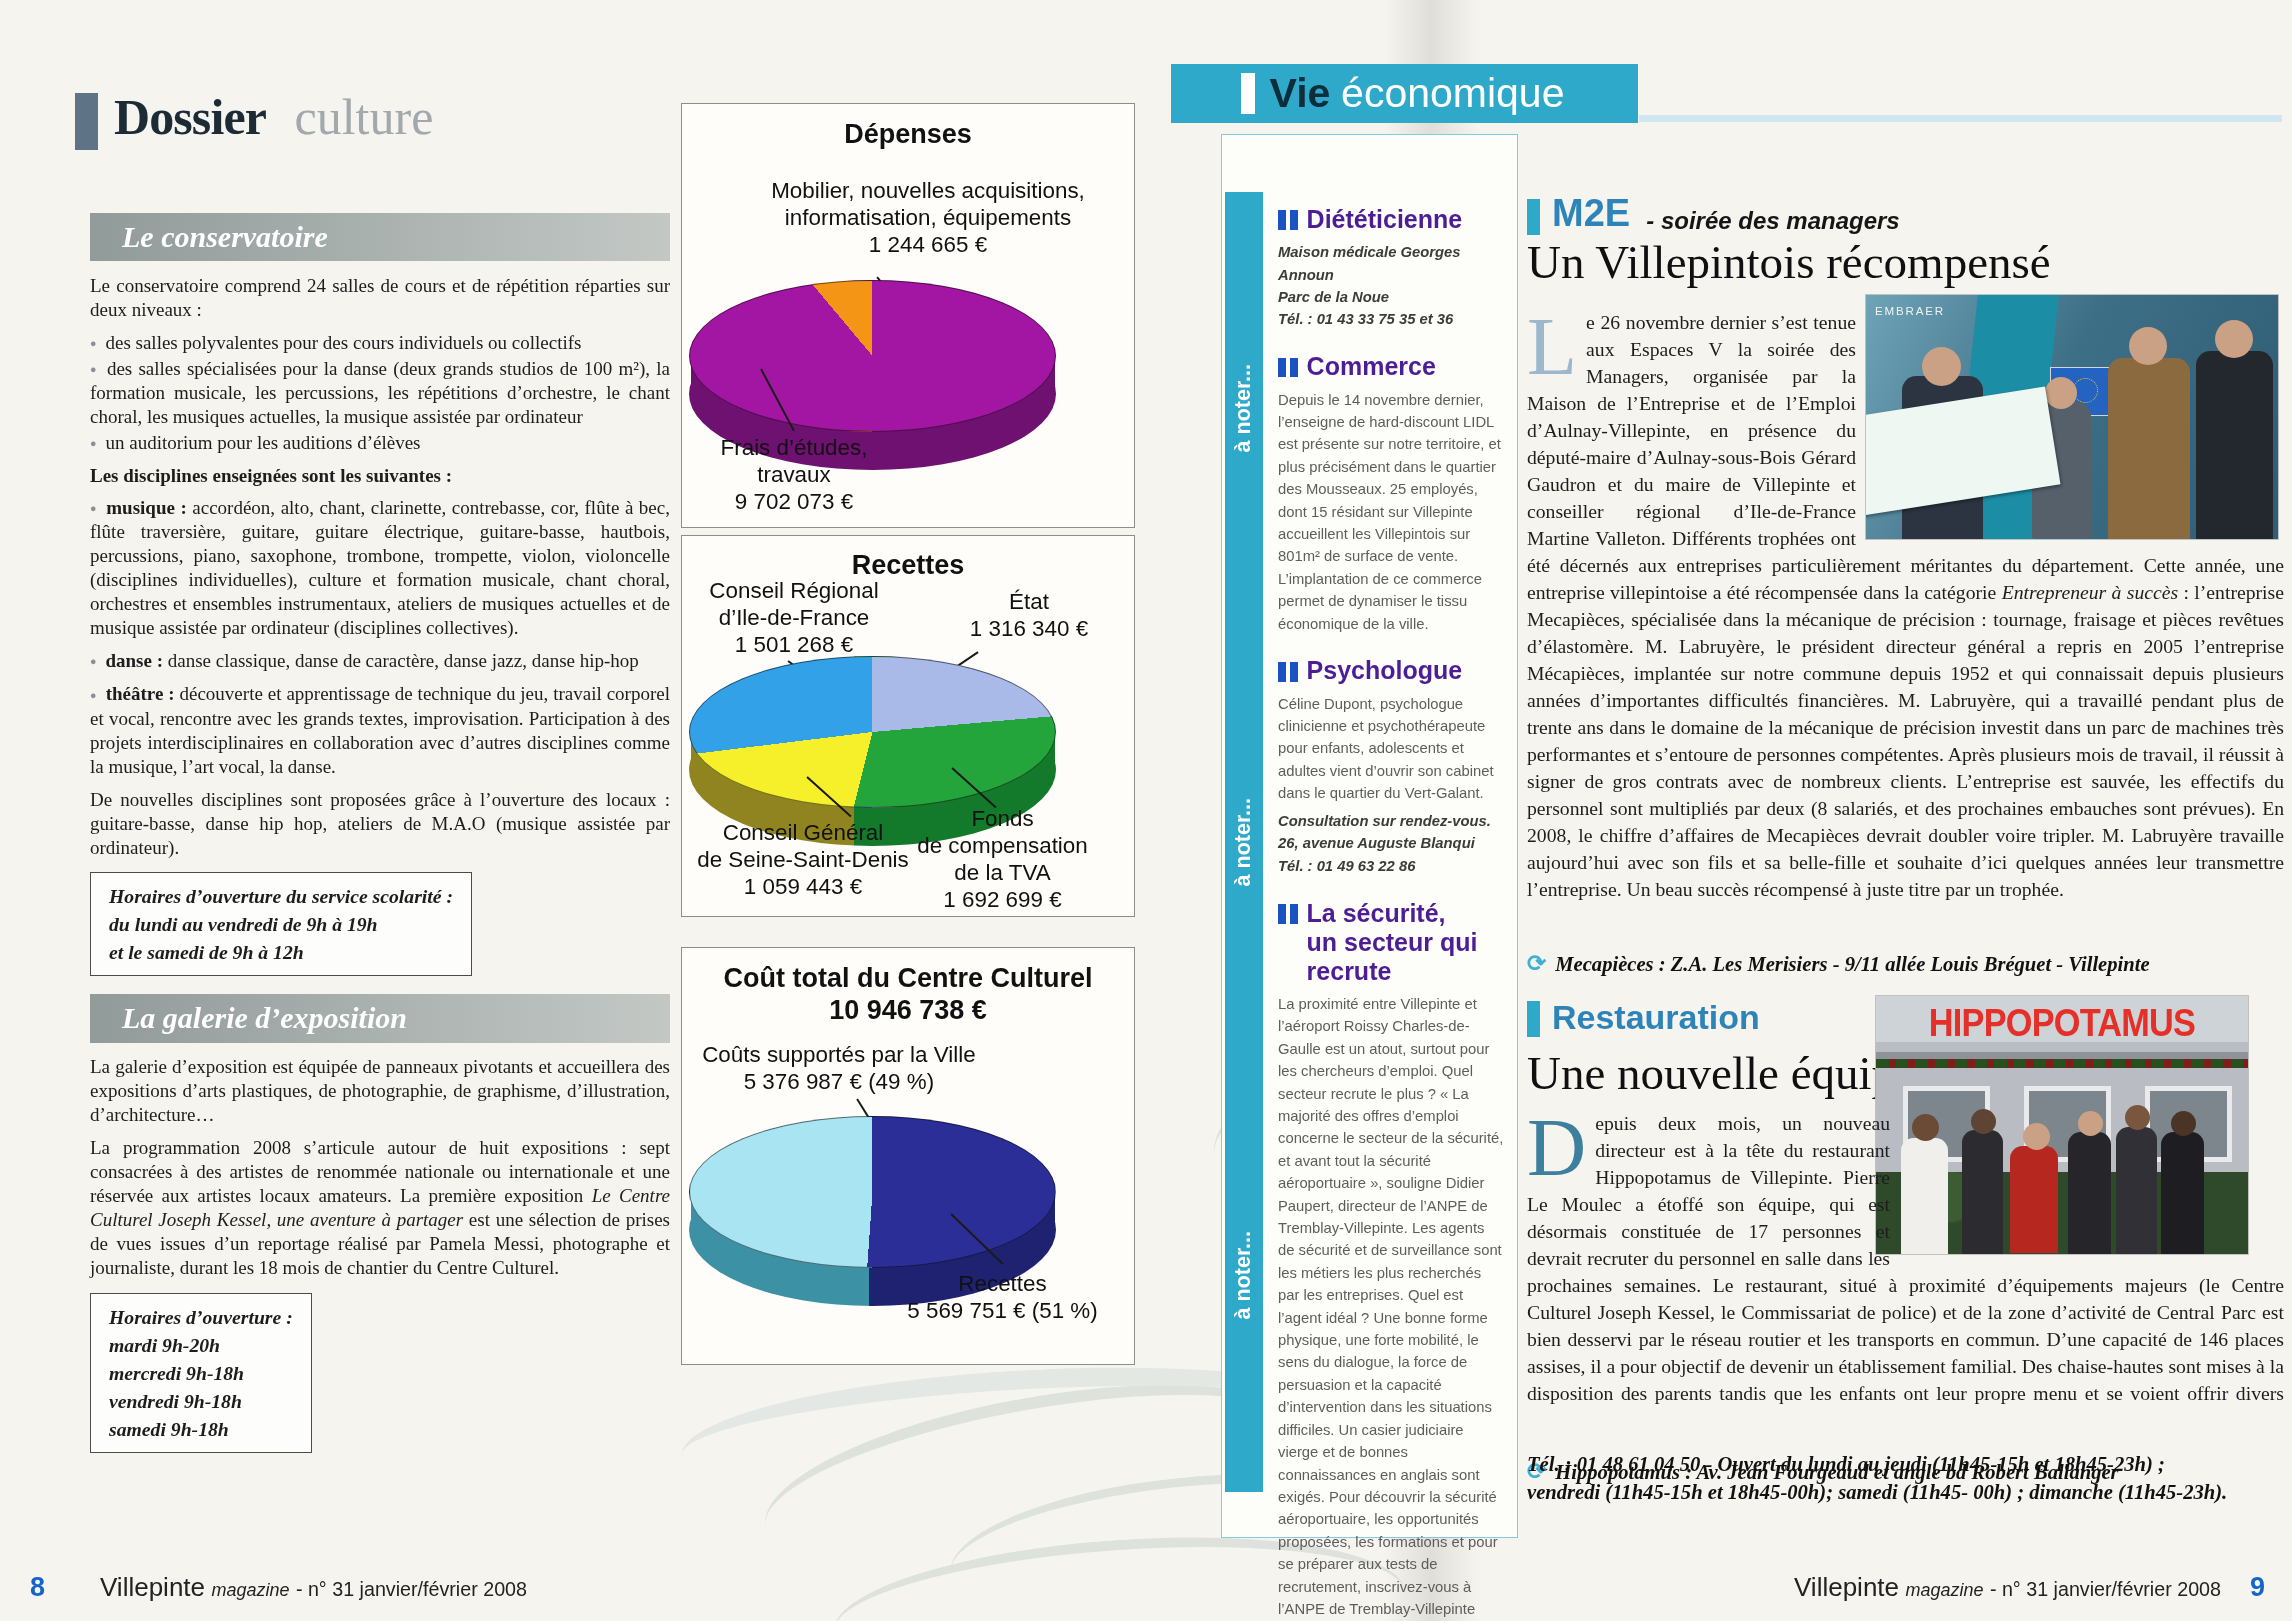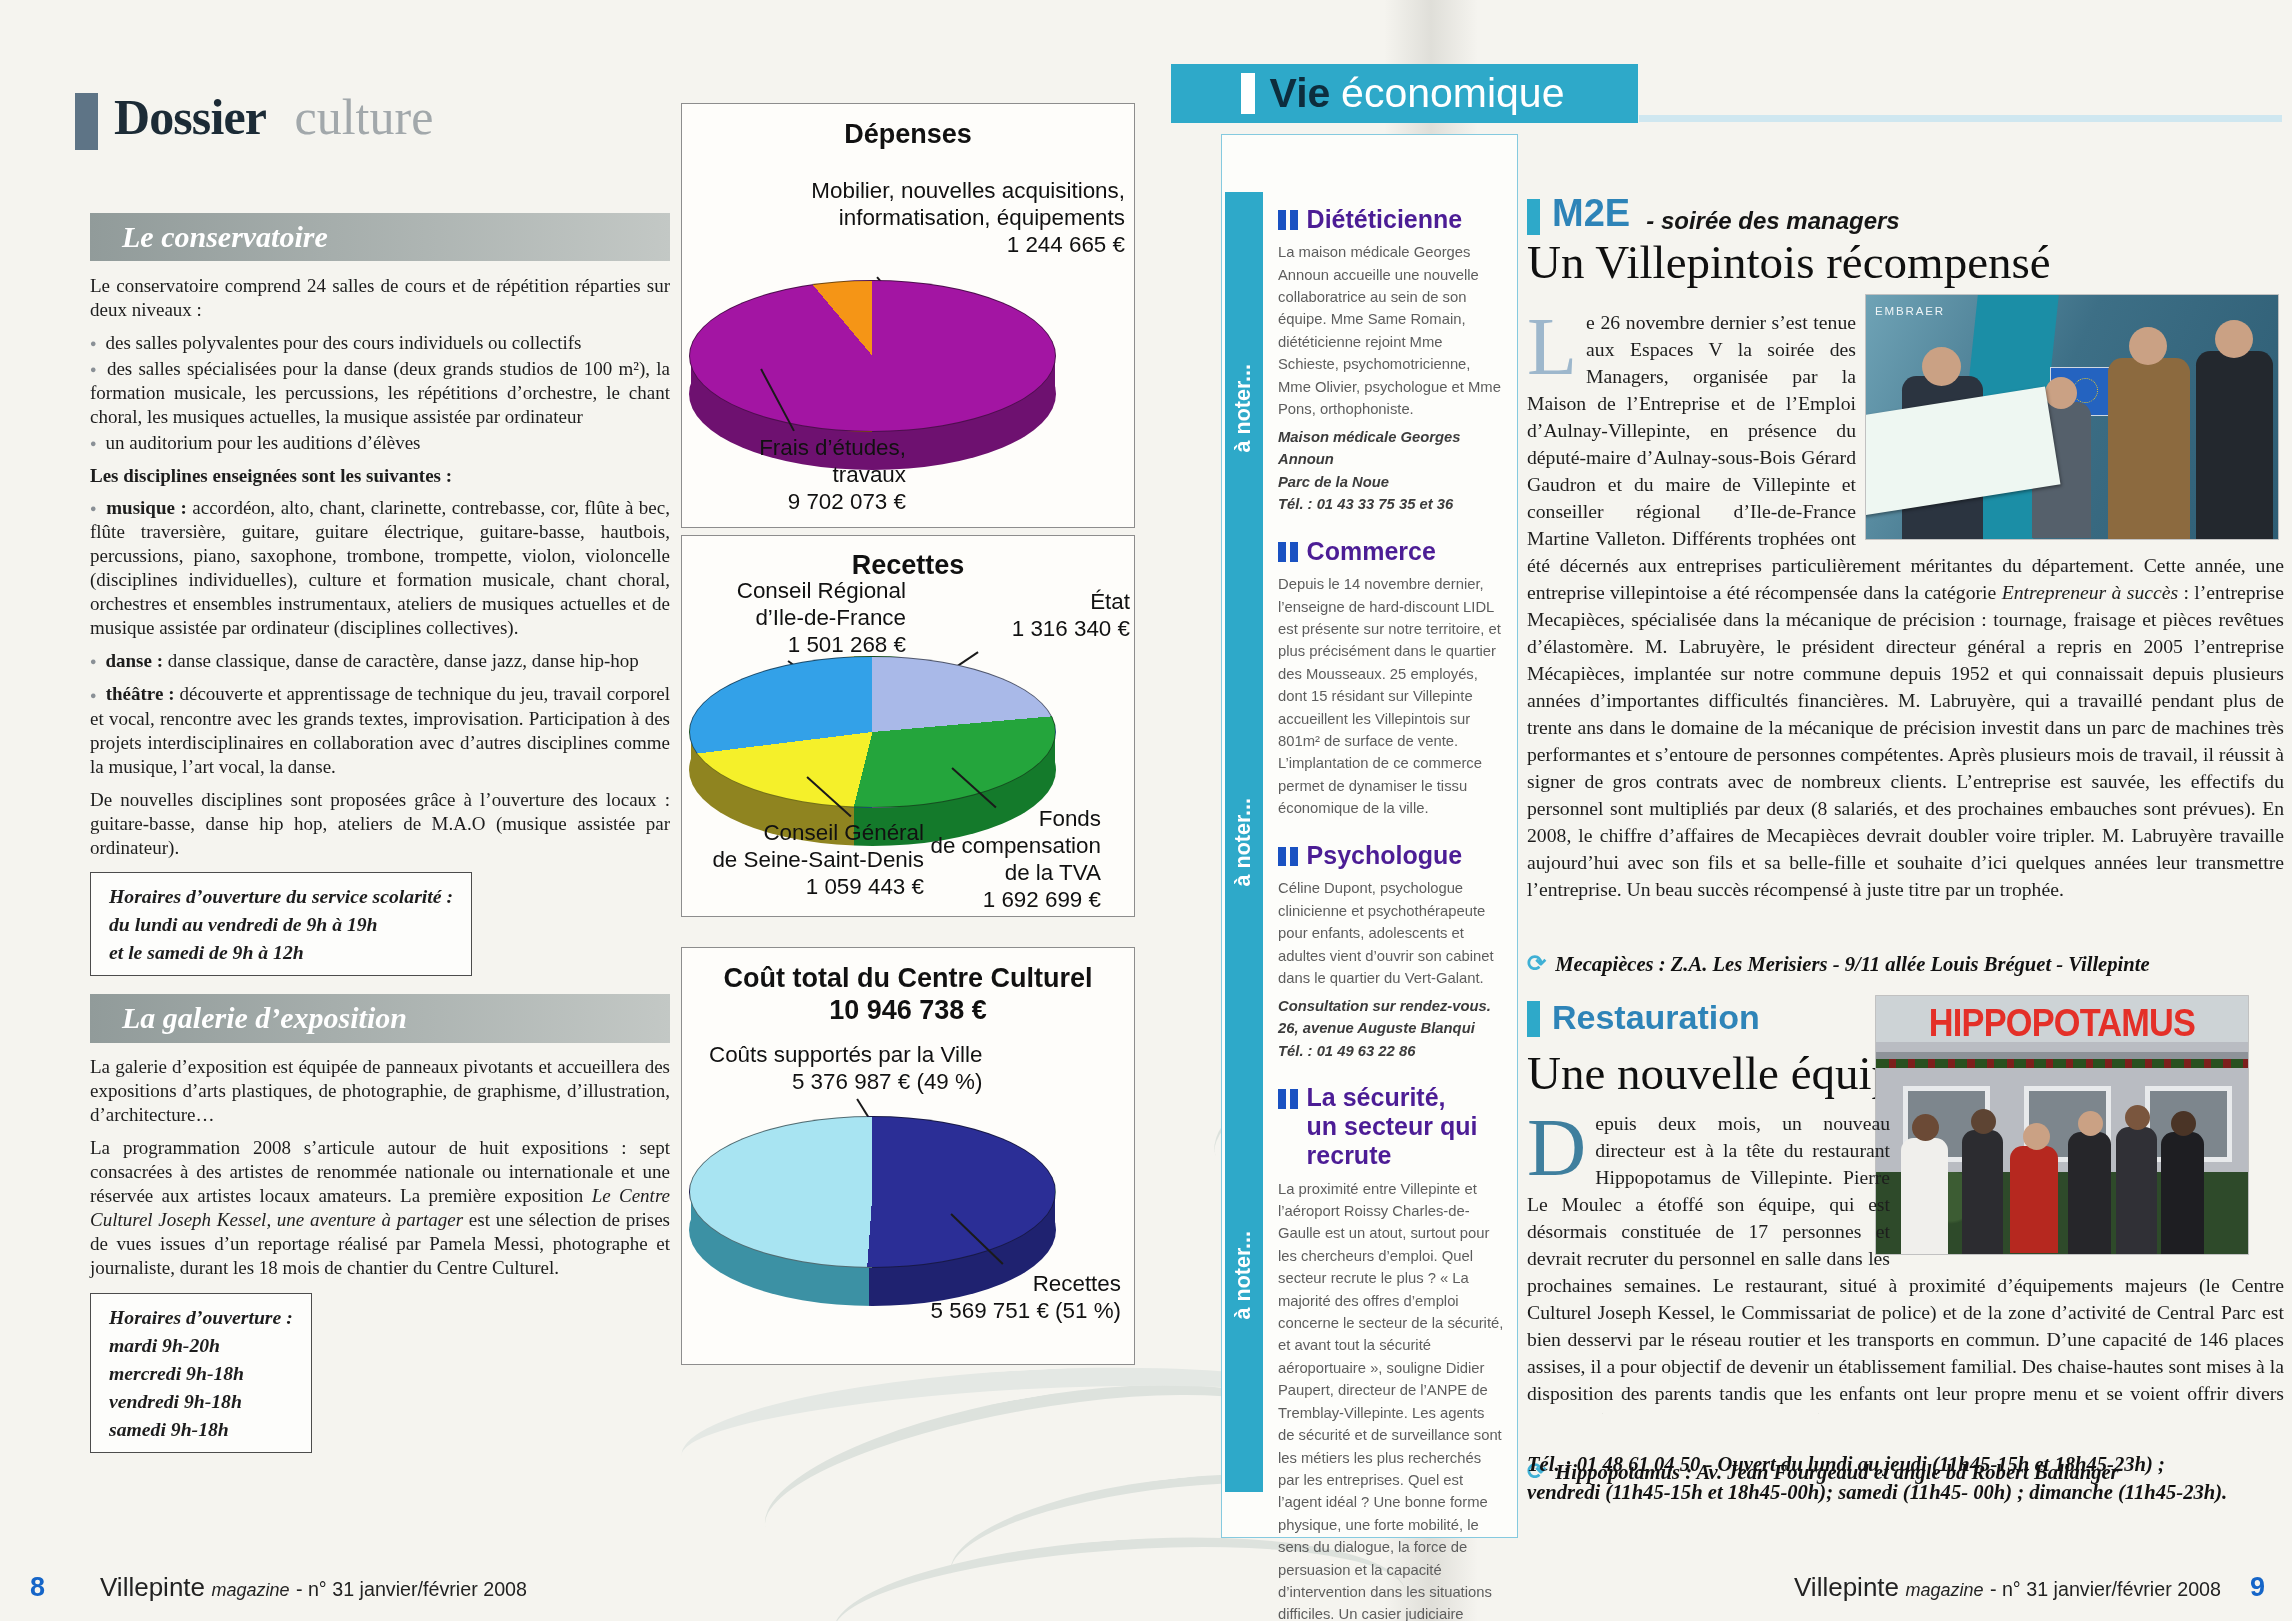--- a/index.html
+++ b/index.html
@@ -22,21 +22,21 @@
   .hoursbox{border:1.8px solid #4c4c4c;background:#fdfdfb;padding:9px 18px;font-style:italic;font-weight:bold;font-size:19.7px;line-height:28px;width:fit-content;max-width:430px;margin:12.5px 0 16px 0;}
   #bar2{margin:18px 0 12.5px 0;}
   
   .footer{font-family:"Liberation Sans",sans-serif;font-size:23px;color:#222;}
   .pgnum{color:#1565c8;font-weight:bold;font-size:27px;font-family:"Liberation Sans",sans-serif;}
   .mag-it{font-style:italic;font-size:18px;}
   .issue{font-size:19.7px;}
   
   .chartbox{background:#fefdfa;border:1.8px solid #8d8d8d;}
   .chart-title{position:absolute;left:0;width:100%;text-align:center;font-family:"Liberation Sans",sans-serif;font-weight:bold;font-size:27px;line-height:32px;color:#111;white-space:pre-line;}
-  .pie-label{position:absolute;text-align:right;font-family:"Liberation Sans",sans-serif;font-size:22.4px;line-height:27px;color:#111;white-space:pre-line;}
+  .pie-label{position:absolute;text-align:center;font-family:"Liberation Sans",sans-serif;font-size:22.4px;line-height:27px;color:#111;white-space:pre-line;}
   .pie3d{position:absolute;width:367px;height:190px;}
   .pie-mid{position:absolute;left:1.8px;top:76px;width:364px;height:36px;}
   .pie-side{position:absolute;left:0;top:38px;width:367px;height:152px;border-radius:50%;}
   .pie-top{position:absolute;left:0;top:0;width:367px;height:152px;border-radius:50%;border:1.8px solid rgba(10,10,10,.55);box-sizing:border-box;}
   .p1top{background:conic-gradient(#a315a3 0deg 320deg,#f59516 320deg 360deg);}
   .p1side,.p1mid{background:#6e1170;}
   .p2top{background:conic-gradient(#a9b9e8 0deg 85deg,#24a53c 85deg 194deg,#f5f02a 194deg 263deg,#33a1e8 263deg 360deg);}
   .p2side,.p2mid{background:linear-gradient(90deg,#8f8420 0 45%,#147a2b 45% 100%);}
   .p3top{background:conic-gradient(#2b2e96 0deg 184deg,#a8e4f2 184deg 360deg);}
   .p3side,.p3mid{background:linear-gradient(90deg,#3c91a4 0 49%,#1f2270 49% 100%);}
@@ -221,21 +221,20 @@
     <span class="noter">à noter...</span>
   </div>
   <div id="sbcontent">
     <div class="sb-head" style="margin-top:0;">
       <span class="sb-sq">
           <i></i>
           <i></i>
         </span>
       <span class="sb-title">Diététicienne</span>
     </div>
-    <p class="sb-body">La maison médicale Georges Announ accueille une nouvelle collaboratrice au sein de son équipe. Mme Same Romain, diététicienne rejoint Mme Schieste, psychomotricienne, Mme Olivier, psychologue et Mme Pons, orthophoniste.</p>
     <p class="sb-contact">Maison médicale Georges Announ
 Parc de la Noue
 Tél. : 01 43 33 75 35 et 36</p>
 
     <div class="sb-head">
       <span class="sb-sq">
           <i></i>
           <i></i>
         </span>
       <span class="sb-title">Commerce</span>

